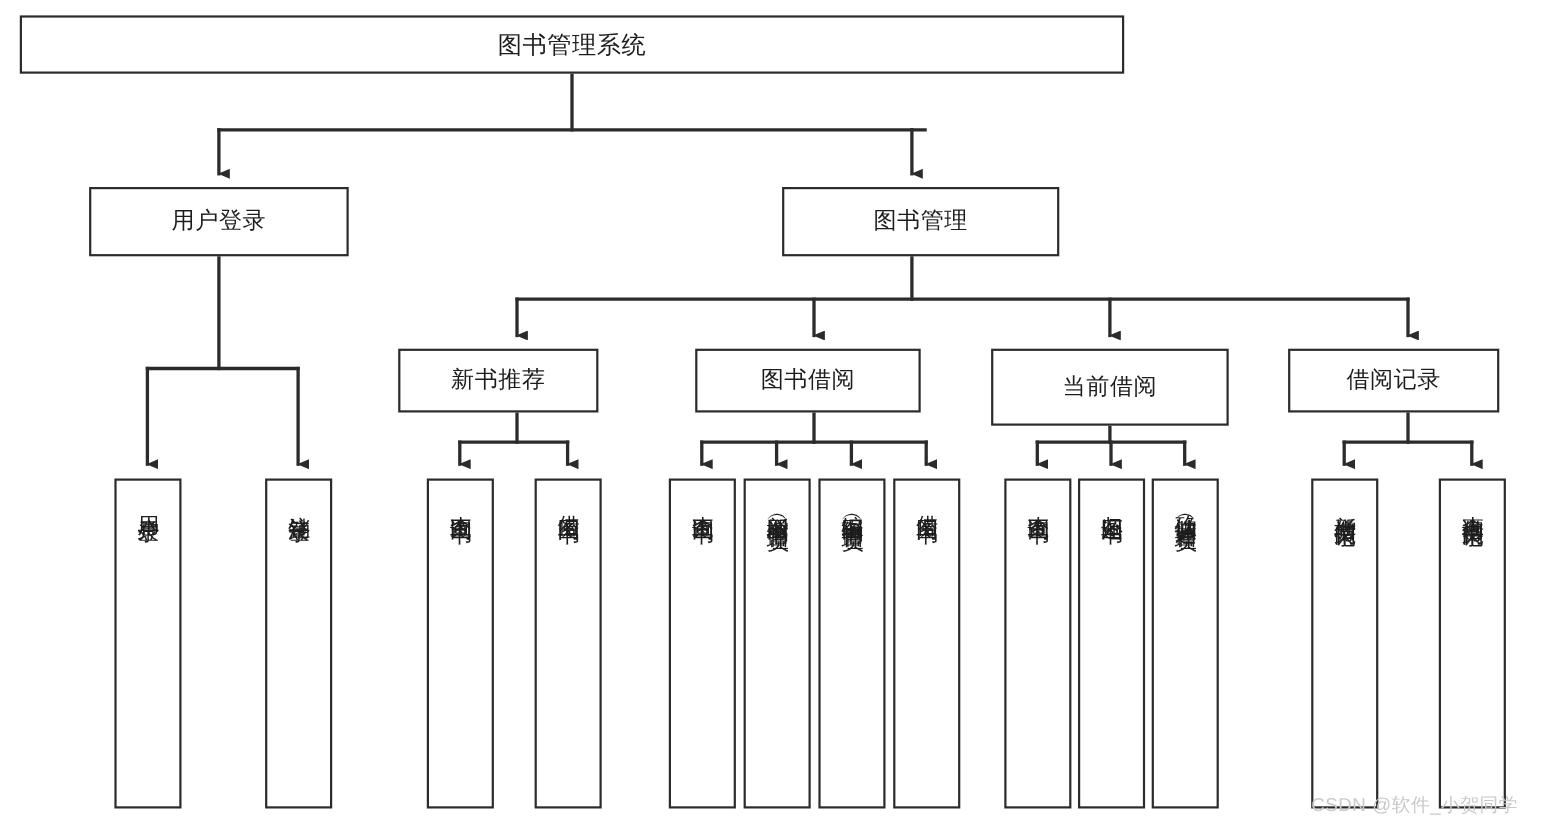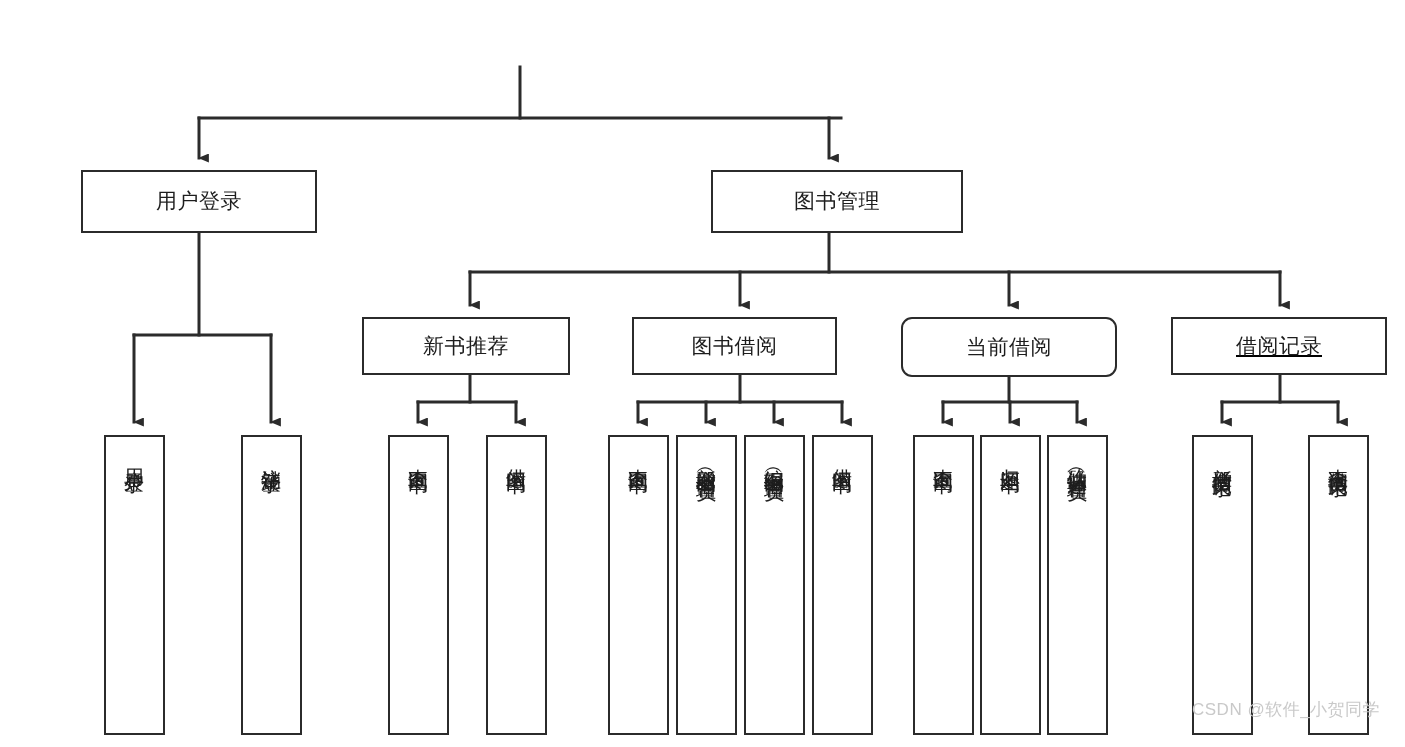--- a/index.html
+++ b/index.html
@@ -116,38 +116,41 @@
       <path d="M1010,402 L1010,422" marker-end="url(#arrow)"></path>
       <path d="M1077,402 L1077,422" marker-end="url(#arrow)"></path>
 
       <path d="M1280,375 L1280,402"></path>
       <path d="M1222,402 L1338,402"></path>
       <path d="M1222,402 L1222,422" marker-end="url(#arrow)"></path>
       <path d="M1338,402 L1338,422" marker-end="url(#arrow)"></path>
     </g>
   </svg>
 
+  <div class="node horizontal root" style="left:18px; top:14px; width:1004px; height:53px;">
+    <span class="node-label">图书管理系统</span>
+  </div>
 
   <div class="node horizontal" style="left:81px; top:170px; width:236px; height:63px;">
     <span class="node-label">用户登录</span>
   </div>
   <div class="node horizontal" style="left:711px; top:170px; width:252px; height:63px;">
     <span class="node-label">图书管理</span>
   </div>
 
-  <div class="node horizontal" style="left:362px; top:317px; width:208px; height:58px;">
+  <div class="node horizontal" style="left:362px; top:317px; width:182px; height:58px;">
     <span class="node-label">新书推荐</span>
   </div>
   <div class="node horizontal" style="left:632px; top:317px; width:205px; height:58px;">
     <span class="node-label">图书借阅</span>
   </div>
-  <div class="node horizontal" style="left:901px; top:317px; width:216px; height:60px;border-radius:11px;">
+  <div class="node horizontal" style="left:901px; top:317px; width:216px; height:70px;">
     <span class="node-label">当前借阅</span>
   </div>
-  <div class="node horizontal" style="left:1171px; top:317px; width:216px; height:58px;text-decoration:underline;">
+  <div class="node horizontal" style="left:1171px; top:317px; width:192px; height:58px;">
     <span class="node-label">借阅记录</span>
   </div>
 
   <div class="node vertical" style="left:104px; top:435px; width:61px; height:300px;">
     <span class="node-label">用户登录</span>
   </div>
   <div class="node vertical" style="left:241px; top:435px; width:61px; height:300px;">
     <span class="node-label">注销登录</span>
   </div>
 
@@ -181,15 +184,15 @@
     <span class="node-label">确认归还（管理员）</span>
   </div>
 
   <div class="node vertical" style="left:1192px; top:435px; width:61px; height:300px;">
     <span class="node-label">新增借阅记录</span>
   </div>
   <div class="node vertical" style="left:1308px; top:435px; width:61px; height:300px;">
     <span class="node-label">查询借阅记录</span>
   </div>
 
-  <div class="watermark" style="left:1192px; top:698px;">CSDN @软件_小贺同学</div>
+  <div class="watermark" style="left:1192px; top:720px;">CSDN @软件_小贺同学</div>
 
 </div>
 
 </body></html>

